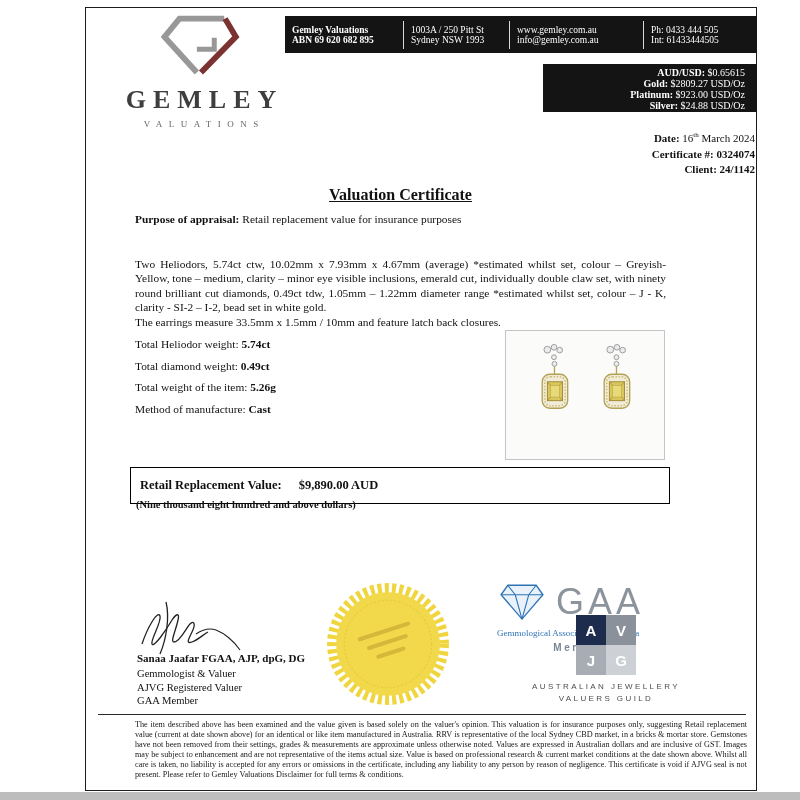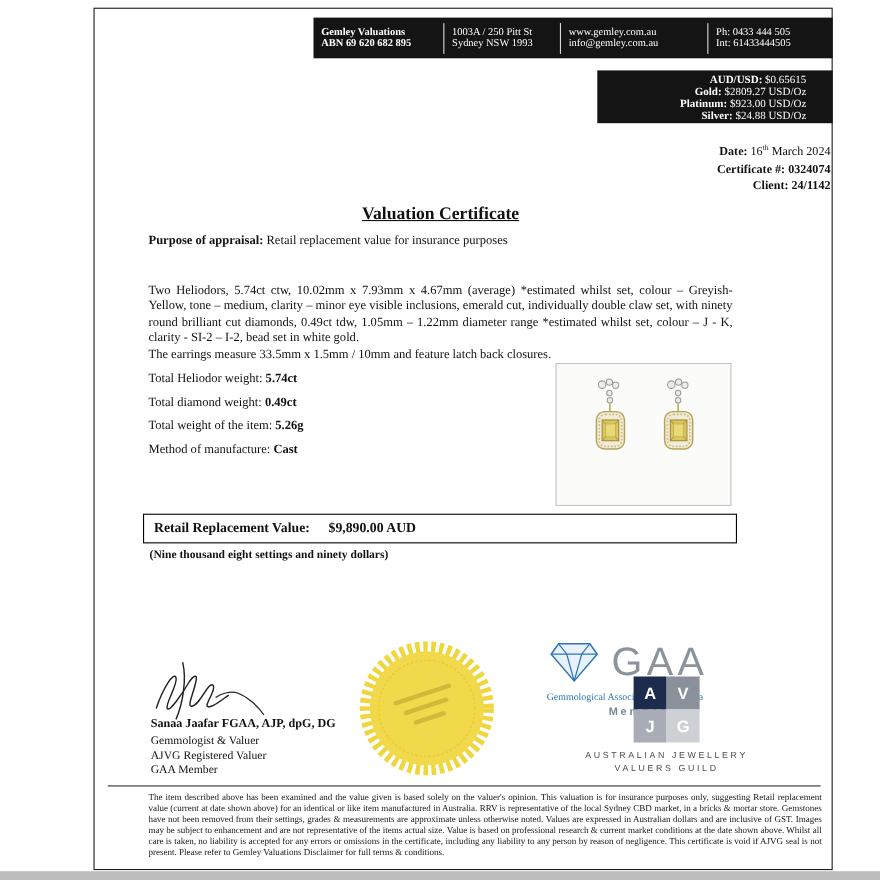--- a/index.html
+++ b/index.html
@@ -20,21 +20,21 @@
   
   .topbar { position:absolute; left:285px; top:16px; width:472px; height:37px; background:#141414; display:flex; color:#fff; font-size:9.5px;align-items:center; }
   .topbar .col { padding:4px 7px; display:flex; flex-direction:column; justify-content:space-between; border-left:1px solid #d9d9d9; overflow:hidden; white-space:nowrap; }
   .topbar .col:first-child { border-left:none; }
   .topbar .c1 { width:118px; font-weight:bold; }
   .topbar .c2 { width:106px; }
   .topbar .c3 { width:134px; }
   .topbar .c4 { width:114px; }
 
   
-  .rates { position:absolute; left:543px; top:64px; width:214px; height:48px; background:#141414; color:#fff; font-size:10px; text-align:right; padding:3px 24px; display:flex; flex-direction:column; justify-content:space-between; }
+  .rates { position:absolute; left:543px; top:64px; width:214px; height:48px; background:#141414; color:#fff; font-size:10px; text-align:right; padding:3px 12px; display:flex; flex-direction:column; justify-content:space-between; }
   .rates .row { white-space:nowrap; }
 
   
   .meta { position:absolute; right:45px; top:131px; text-align:right; font-size:11px; line-height:15.5px; }
 
   
   .title { position:absolute; left:135px; top:186px; width:531px; text-align:center; font-size:16px; font-weight:bold; text-decoration:underline; }
 
   
   .purpose { position:absolute; left:135px; top:213px; font-size:11.4px; }
@@ -42,21 +42,21 @@
   .para1 { position:absolute; left:135px; top:257px; width:531px; font-size:11.4px; line-height:14.4px; text-align:justify; }
   .para2 { position:absolute; left:135px; top:316px; font-size:11.4px; }
   .specs { position:absolute; left:135px; top:338px; font-size:11.4px; }
   .spec-row { margin-bottom:9.5px; }
 
   
   .photo { position:absolute; left:505px; top:330px; width:160px; height:130px; background:#fbfbf9; border:1px solid #c4c4c4; display:flex; align-items:center; justify-content:center; gap:28px; }
   .photo svg { width:34px; height:108px; }
 
   
-  .value-box { position:absolute; left:130px; top:467px; width:540px; height:27px; border:1.6px solid #000; display:flex; align-items:center; font-weight:bold; font-size:12.5px; }
+  .value-box { position:absolute; left:130px; top:467px; width:540px; height:37px; border:1.6px solid #000; display:flex; align-items:center; font-weight:bold; font-size:12.5px; }
   .value-box .lbl { margin-left:9px; }
   .value-box .amt { margin-left:17px; }
   .value-words { position:absolute; left:136px; top:499px; font-weight:bold; font-size:10.5px; }
 
   
   .gaa { position:absolute; left:497px; top:540px; width:166px; }
   .gaa-top { display:flex; align-items:center; gap:9px;margin-top:40px; }
   .gaa-top svg { width:50px; height:43px; }
   .gaa-acronym { font-family:"Liberation Sans", sans-serif; font-size:36px; color:#8b939c; letter-spacing:4px; line-height:1; }
   .gaa-assoc { color:#2e74b5; font-size:9px; margin-top:5px; white-space:nowrap; }
@@ -84,20 +84,29 @@
   
   .footline { position:absolute; left:98px; top:714px; width:648px; border-top:1.2px solid #2a2a2a; }
   .footer { position:absolute; left:135px; top:720px; width:612px; font-size:8.2px; line-height:9.9px; text-align:justify; color:#171717; }
 </style>
 </head>
 <body>
 
 <div class="page">
   <div class="frame"></div>
 
+  <div class="logo">
+    <svg viewBox="0 0 100 82">
+      <path d="M78,8 H24 L6,30 L45,73" fill="none" stroke="#989898" stroke-width="7"></path>
+      <path d="M45,45 L66,45 L66,31" fill="none" stroke="#989898" stroke-width="6"></path>
+      <path d="M50,73 L92,30 L79,8" fill="none" stroke="#7c3231" stroke-width="7"></path>
+    </svg>
+    <div class="logo-name">GEMLEY</div>
+    <div class="logo-tag">VALUATIONS</div>
+  </div>
 
   <div class="topbar">
     <div class="col c1">
       <div>Gemley Valuations</div>
       <div>ABN 69 620 682 895</div>
     </div>
     <div class="col c2">
       <div>1003A / 250 Pitt St</div>
       <div>Sydney NSW 1993</div>
     </div>
@@ -167,21 +176,21 @@
       <rect x="11" y="42" width="16" height="20" fill="#d9c65c" stroke="#a08a33" stroke-width="1"></rect>
       <rect x="14.2" y="45.8" width="9.6" height="12.4" fill="#e9da79" stroke="#c3ae4f" stroke-width="0.8"></rect>
       <path d="M11,42 L14.2,45.8 M27,42 L23.8,45.8 M11,62 L14.2,58.2 M27,62 L23.8,58.2" stroke="#a08a33" stroke-width="0.8"></path>
     </svg>
   </div>
 
   <div class="value-box">
     <span class="lbl">Retail Replacement Value:</span>
     <span class="amt">$9,890.00 AUD</span>
   </div>
-  <div class="value-words">(Nine thousand eight settings and ninety dollars)</div>
+  <div class="value-words">(Nine thousand eight hundred and above dollars)</div>
 
   <div class="gaa">
     <div class="gaa-top">
       <svg viewBox="0 0 74 62">
         <polygon points="16,7 58,7 68,21 37,57 6,21" fill="#e9f1fa" stroke="#2e74b5" stroke-width="2"></polygon>
         <path d="M6,21 H68 M16,7 L27,21 M58,7 L47,21 M27,21 L37,57 M47,21 L37,57" fill="none" stroke="#2e74b5" stroke-width="1.6"></path>
       </svg>
       <div class="gaa-acronym">GAA</div>
     </div>
     <div class="gaa-assoc">Gemmological Association of Australia</div>

